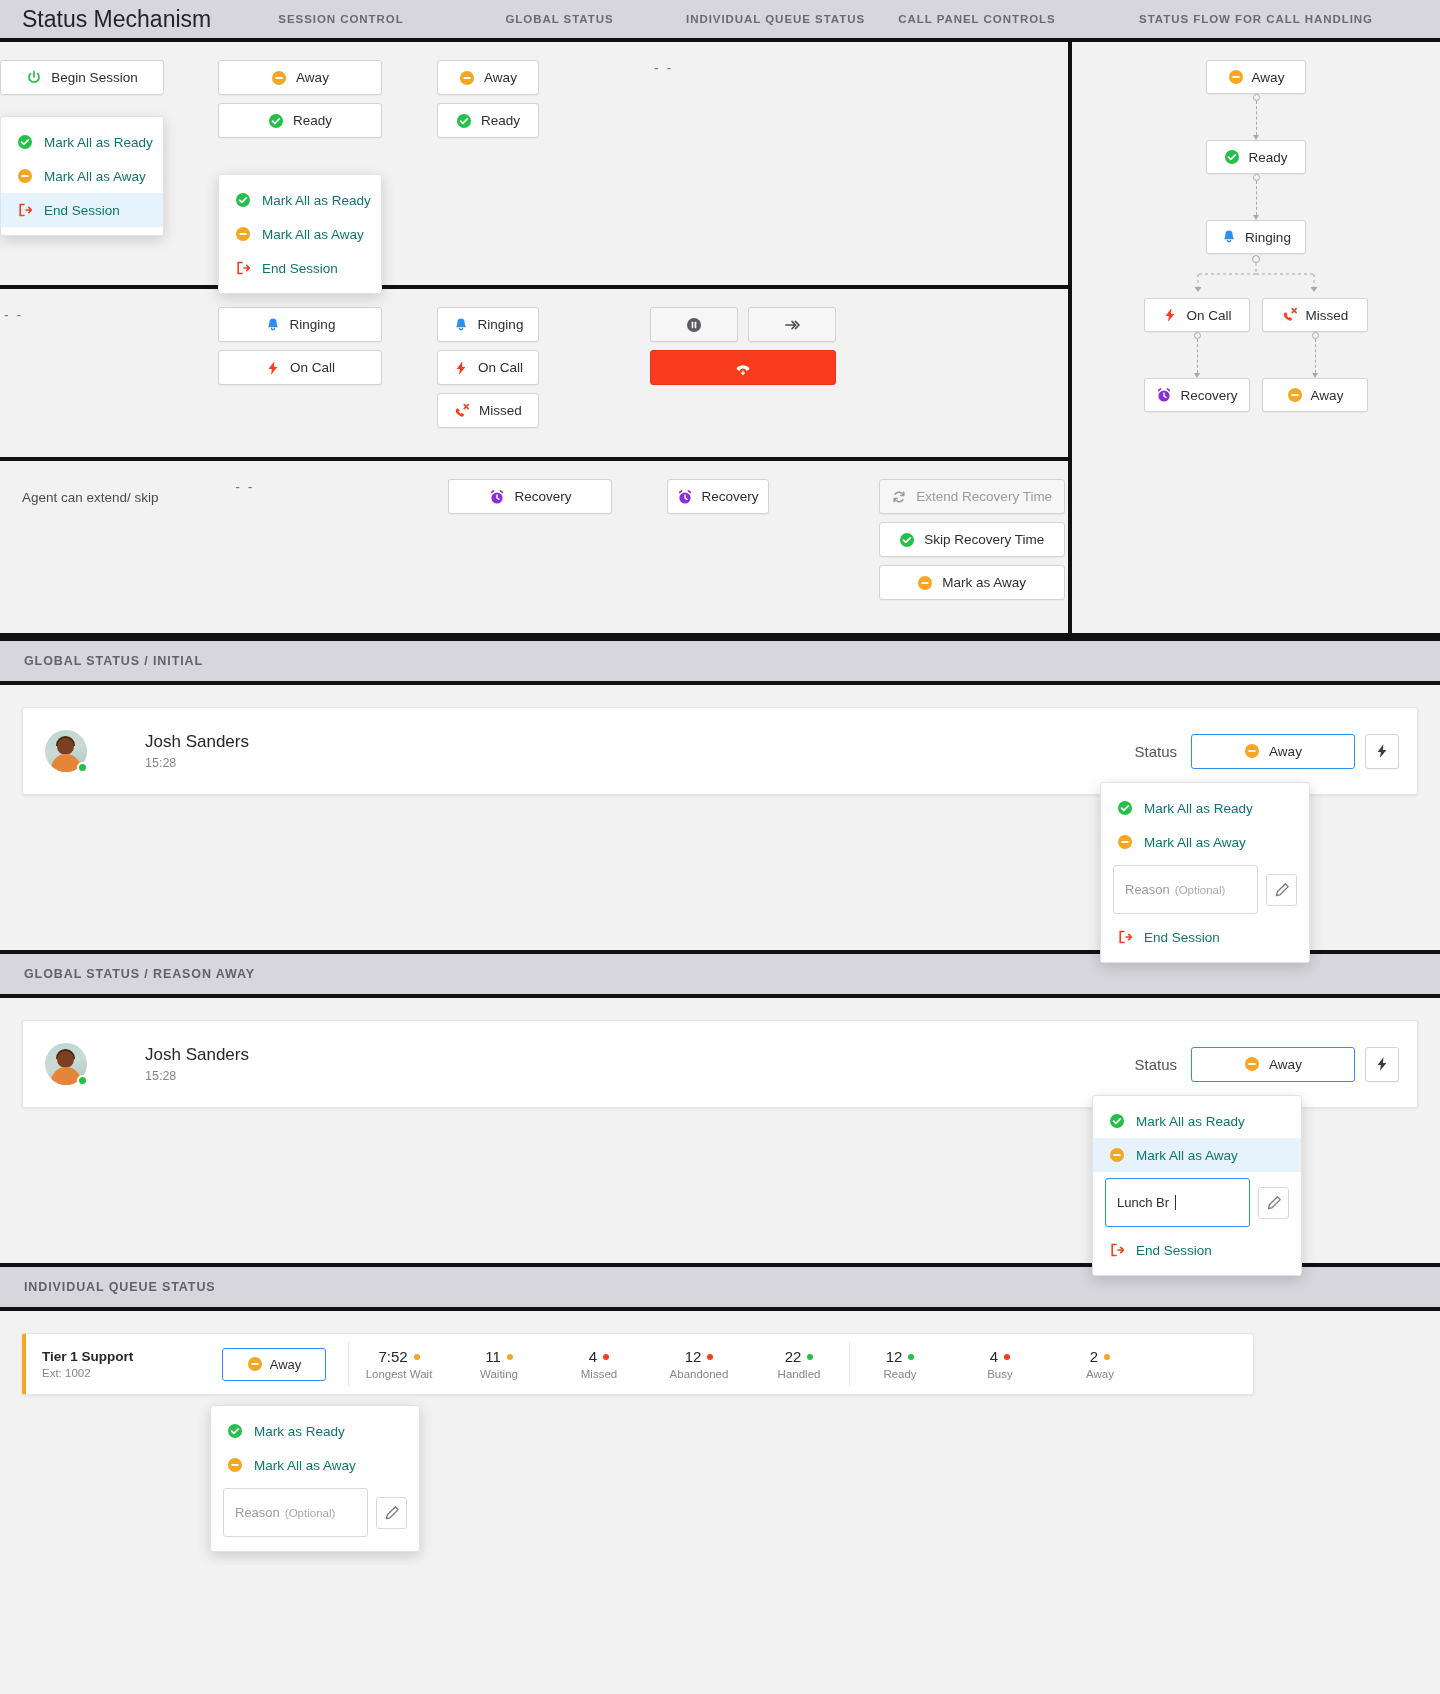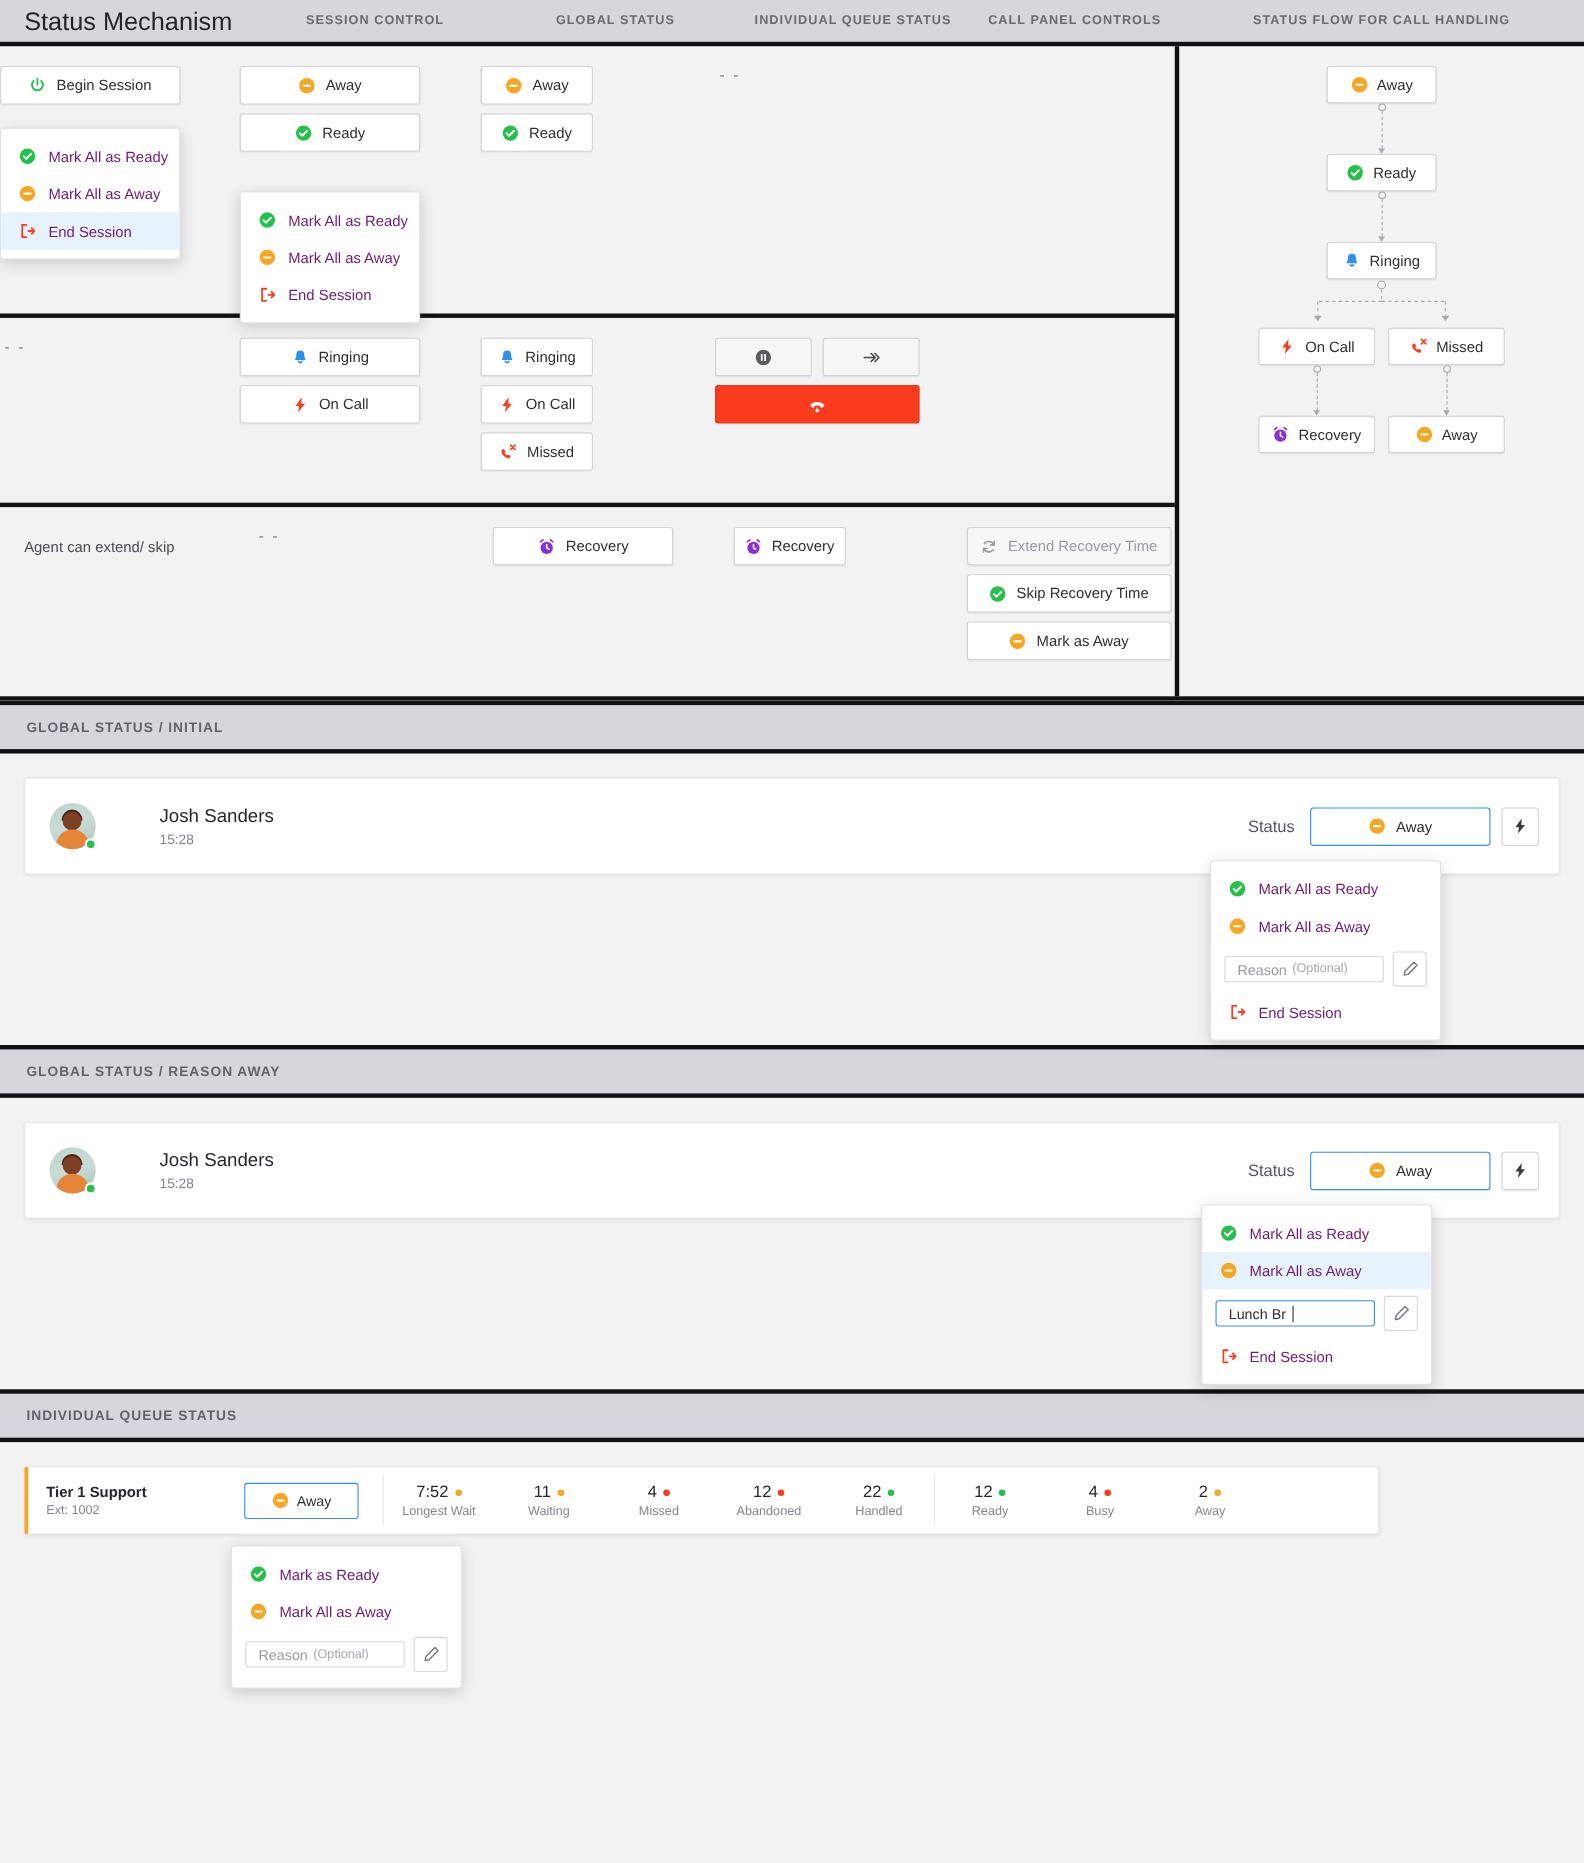--- a/index.html
+++ b/index.html
@@ -116,21 +116,21 @@
     padding: 8px 0;
     position: absolute;
     z-index: 30;
   }
   .mi {
     display: flex;
     align-items: center;
     gap: 11px;
     padding: 9px 16px;
     font-size: 13.5px;
-    color: #701a75;
+    color: #0f766e;
     white-space: nowrap;
   }
   .mi.hl { background: #e6f3fd; }
 
   
   .flow { padding: 18px 0 22px 0; display: flex; flex-direction: column; align-items: center; }
   .fbox {
     width: 100px; height: 34px;
     background: #fff; border: 1px solid #d2d2d8; border-radius: 3px;
     display: flex; align-items: center; justify-content: center; gap: 8px;
@@ -187,21 +187,21 @@
   }
   .bolt-btn {
     width: 34px; height: 35px; margin-left: 10px;
     background: #fff; border: 1px solid #d2d2d8; border-radius: 3px;
     display: flex; align-items: center; justify-content: center;
     box-shadow: 0 1px 1px rgba(0,0,0,.04);
   }
 
   .reason-row { display: flex; align-items: center; gap: 8px; padding: 6px 12px 6px 12px; }
   .reason-input {
-    flex: 1; height: 24px;
+    flex: 1; height: 49px;
     border: 1px solid #d8d8de; border-radius: 3px;
     display: flex; align-items: center; padding: 0 11px;
     font-size: 13px; color: #9a9aa2; background: #fff;
     gap: 5px;
   }
   .reason-input.active { border-color: #2f8ff0; color: #2f2f33; }
   .reason-input .opt { font-size: 11.5px; color: #a8a8b0; }
   .caret { display:inline-block; width:1px; height:15px; background:#2f2f33; margin-left:1px; }
   .pencil-btn {
     width: 31px; height: 32px;

